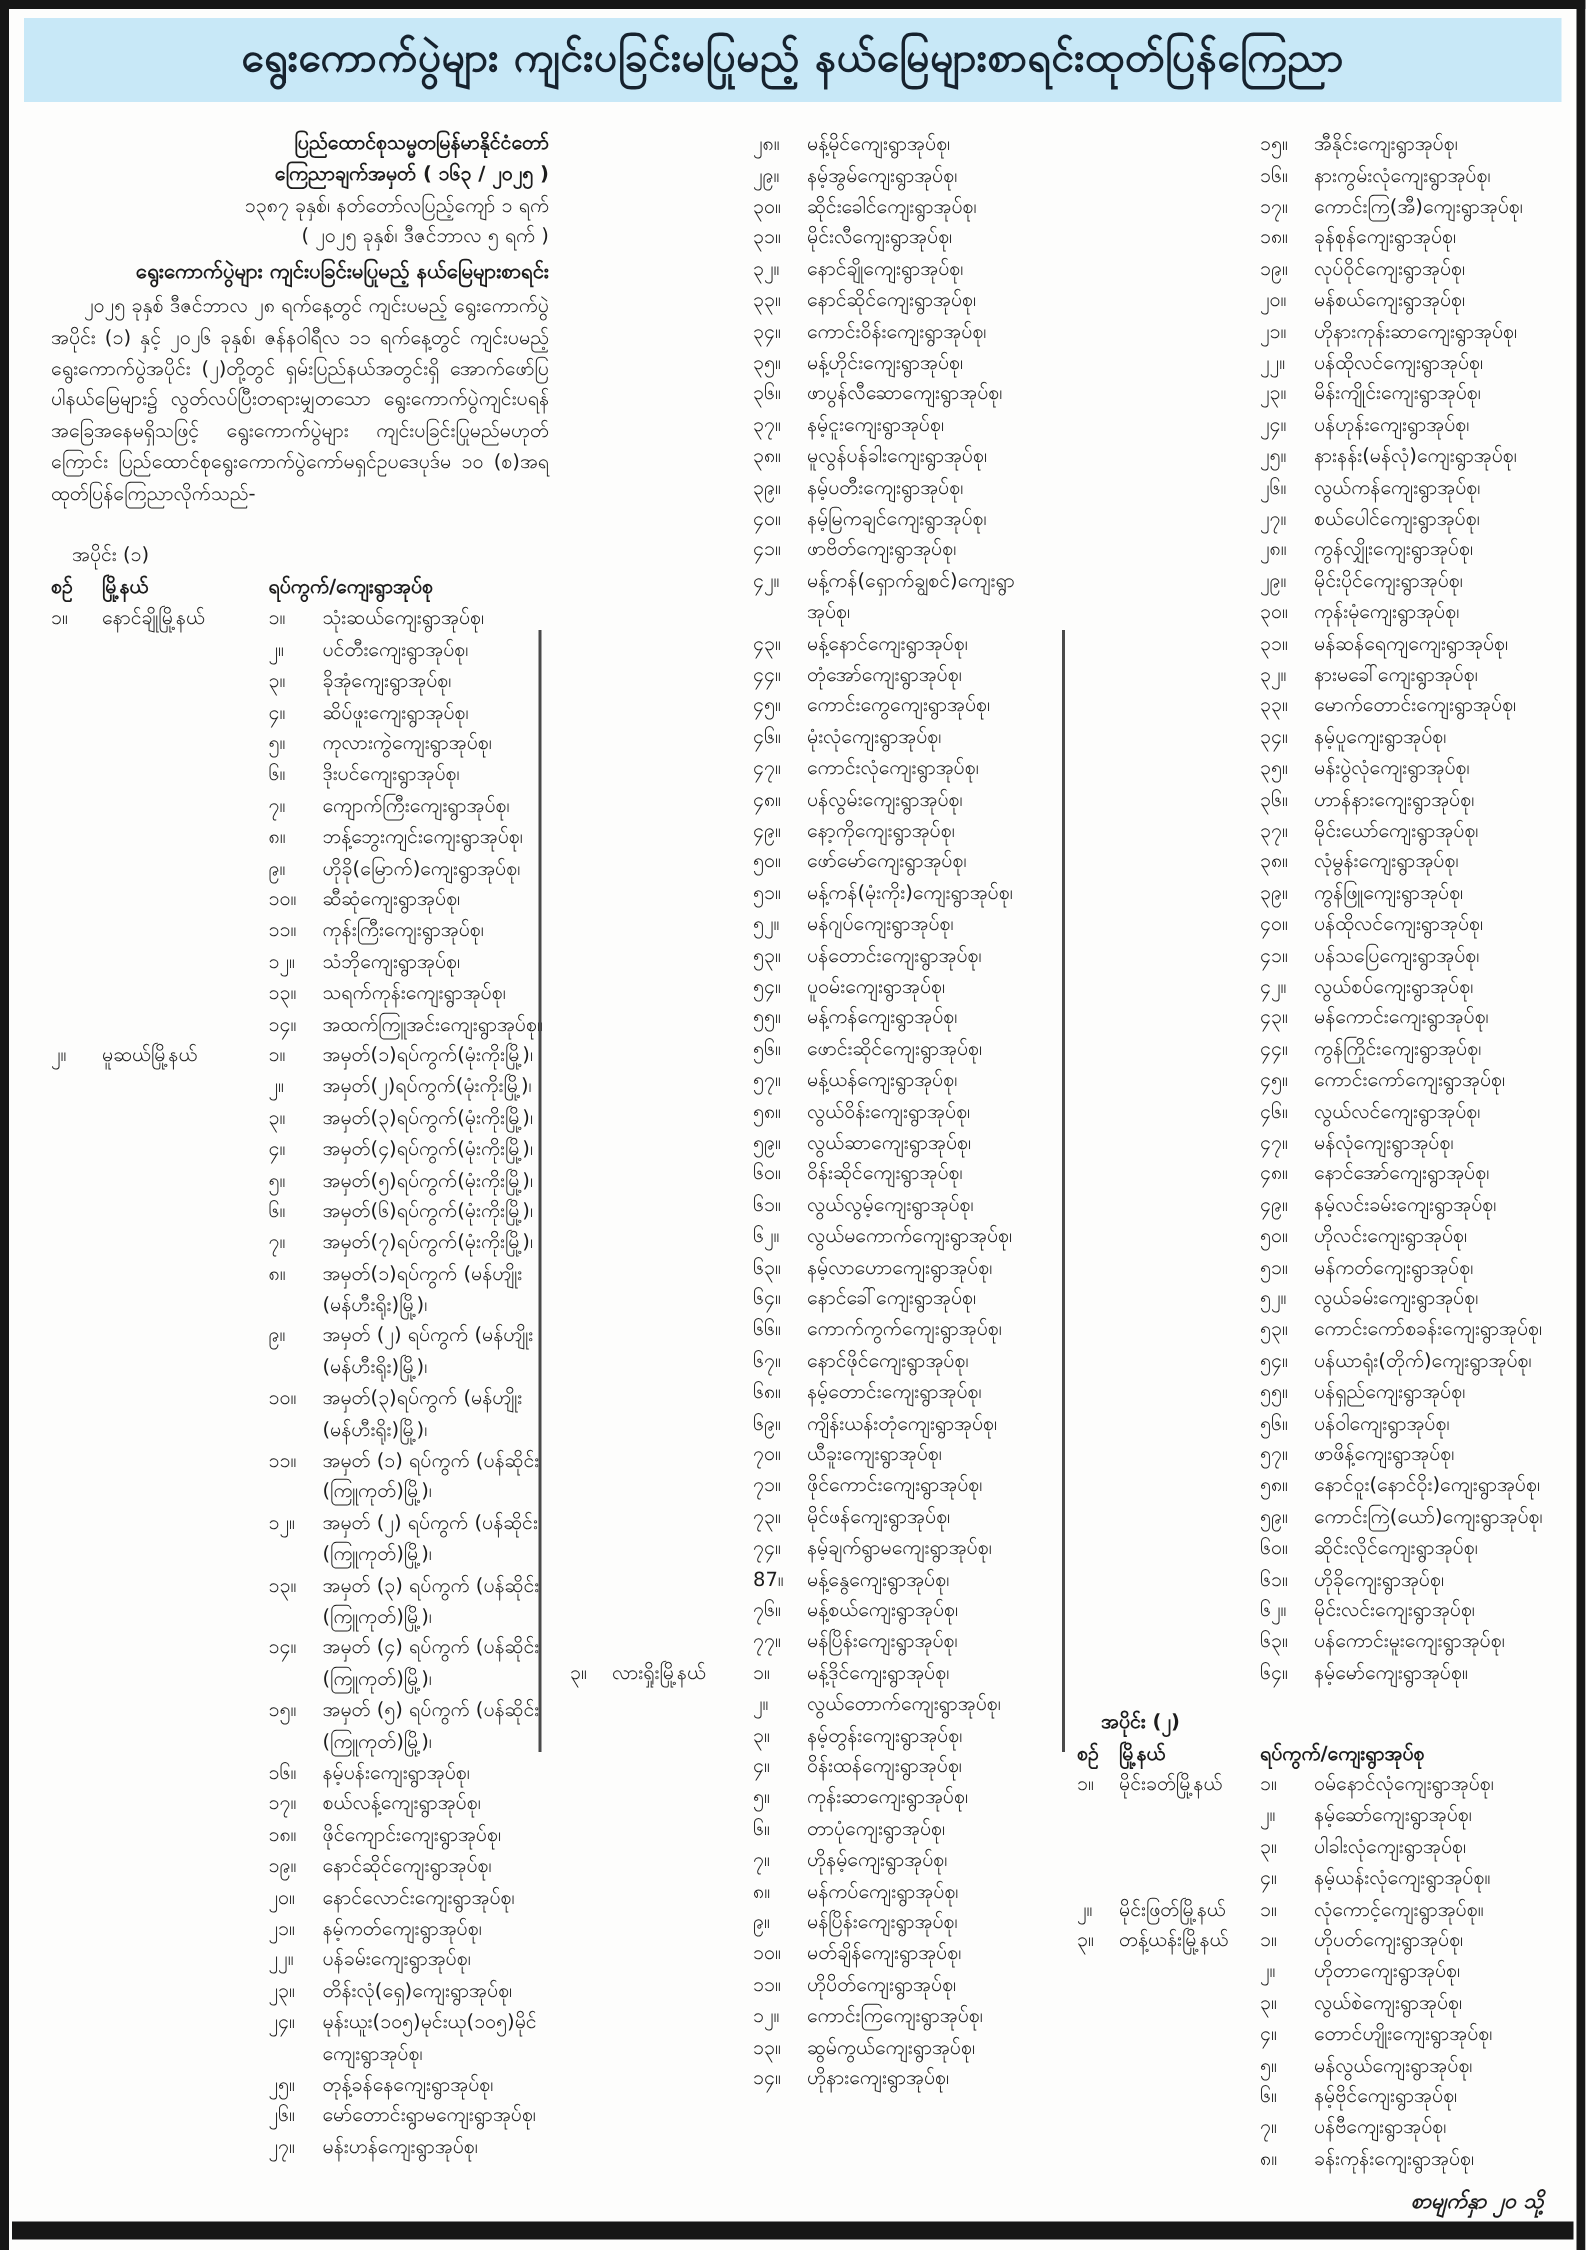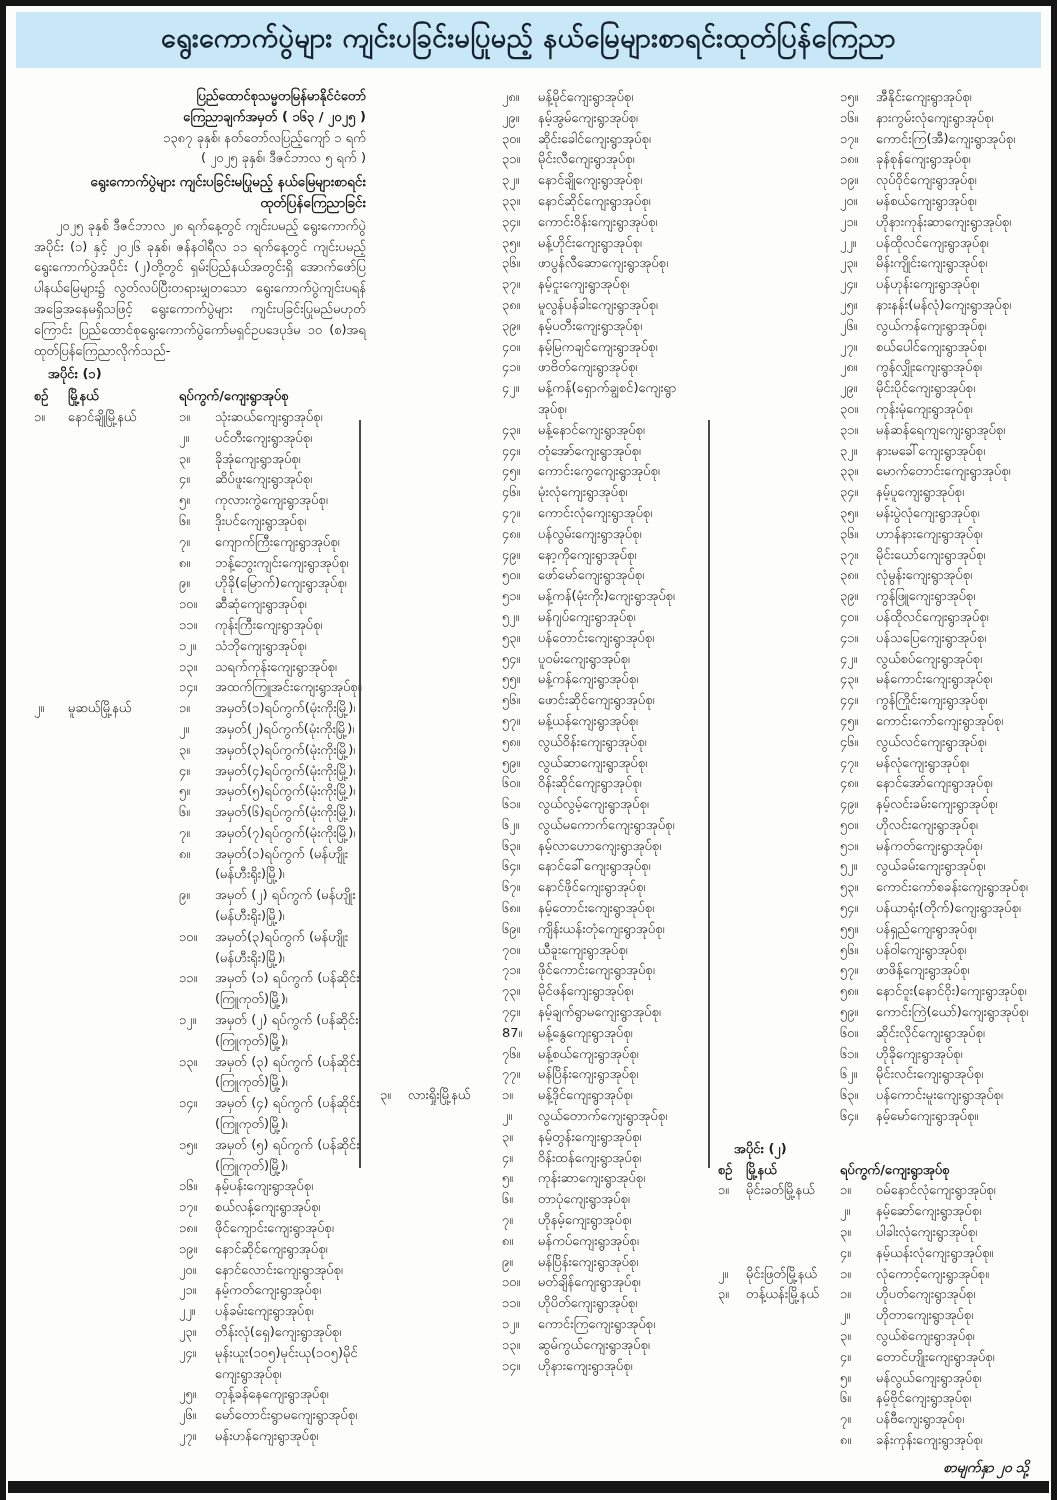--- a/index.html
+++ b/index.html
@@ -18,57 +18,56 @@
   }
   .col{position:absolute;top:80px;font-size:13px;line-height:20.8px;}
   .col1{left:28px;width:332px;}
   .col2{left:374px;width:322px;}
   .col3{left:712px;width:333px;}
   .ctr{text-align:right;}
   .b{font-weight:bold;}
   .intro-line{display:block;}
   .subject{font-weight:bold;font-size:13.5px;margin-top:2px;}
   .bodypara{text-align:justify;text-indent:22px;margin-top:3px;}
-  .part-label{font-weight:bold;padding-left:14px;margin-top:3px;}
+  .part-label{font-weight:normal;padding-left:14px;margin-top:20px;}
   .tbl{margin-top:1px;}
   .trow{display:flex;align-items:flex-start;}
   .trow .seq{flex:0 0 34px;}
   .trow .town{flex:0 0 111px;}
   .trow .num{flex:0 0 36px;}
   .trow .vname{flex:1;min-width:0;}
   .trow .wardhead{flex:1;}
   .narrow .trow .seq{flex:0 0 28px;}
   .narrow .trow .town{flex:0 0 94px;}
   .trow.header{font-weight:bold;}
   .trow.section{font-weight:bold;padding-left:16px;margin-top:12px;}
   .divider{position:absolute;width:1.5px;background:#4a4a4a;top:414px;height:748px;}
   .div1{left:353px;}
   .div2{left:702px;}
   .footer-note{
-    position:absolute;right:22px;top:1452px;font-style:italic;font-weight:bold;font-size:14px;font-family:Liberation Serif, serif;
+    position:absolute;right:22px;top:1452px;font-style:italic;font-weight:bold;font-size:14px;
   }
   .bottom-bar{position:absolute;left:2px;right:2px;bottom:7px;height:12px;background:#161616;}
 </style>
 </head>
 <body>
 
 <div class="page">
 
   <div class="banner">
     <div class="banner-title">ရွေးကောက်ပွဲများ ကျင်းပခြင်းမပြုမည့် နယ်မြေများစာရင်းထုတ်ပြန်ကြေညာ</div>
   </div>
 
   <div class="col col1">
     <span class="intro-line ctr b">ပြည်ထောင်စုသမ္မတမြန်မာနိုင်ငံတော်</span>
     <span class="intro-line ctr b">ကြေညာချက်အမှတ် ( ၁၆၃ / ၂၀၂၅ )</span>
     <span class="intro-line ctr">၁၃၈၇ ခုနှစ်၊ နတ်တော်လပြည့်ကျော် ၁ ရက်</span>
     <span class="intro-line ctr">( ၂၀၂၅ ခုနှစ်၊ ဒီဇင်ဘာလ ၅ ရက် )</span>
     <div class="subject ctr">
       <span class="intro-line">ရွေးကောက်ပွဲများ ကျင်းပခြင်းမပြုမည့် နယ်မြေများစာရင်း</span>
-      <span class="intro-line">ထုတ်ပြန်ကြေညာခြင်း</span>
     </div>
     <div class="bodypara">၂၀၂၅ ခုနှစ် ဒီဇင်ဘာလ ၂၈ ရက်နေ့တွင် ကျင်းပမည့် ရွေးကောက်ပွဲအပိုင်း (၁) နှင့် ၂၀၂၆ ခုနှစ်၊ ဇန်နဝါရီလ ၁၁ ရက်နေ့တွင် ကျင်းပမည့် ရွေးကောက်ပွဲအပိုင်း (၂)တို့တွင် ရှမ်းပြည်နယ်အတွင်းရှိ အောက်ဖော်ပြပါနယ်မြေများ၌ လွတ်လပ်ပြီးတရားမျှတသော ရွေးကောက်ပွဲကျင်းပရန် အခြေအနေမရှိသဖြင့် ရွေးကောက်ပွဲများ ကျင်းပခြင်းပြုမည်မဟုတ်ကြောင်း ပြည်ထောင်စုရွေးကောက်ပွဲကော်မရှင်ဥပဒေပုဒ်မ ၁၀ (စ)အရ ထုတ်ပြန်ကြေညာလိုက်သည်-</div>
     <div class="part-label">အပိုင်း (၁)</div>
     <div class="tbl">
         <div class="trow header">
           <span class="seq">စဉ်</span>
           <span class="town">မြို့နယ်</span>
           <span class="wardhead">ရပ်ကွက်/ကျေးရွာအုပ်စု</span>
         </div>
         <div class="trow row">
@@ -536,20 +535,26 @@
           <span class="seq"></span>
           <span class="town"></span>
           <span class="num">၆၃။</span>
           <span class="vname">နမ့်လာဟောကျေးရွာအုပ်စု၊</span>
         </div>
         <div class="trow row">
           <span class="seq"></span>
           <span class="town"></span>
           <span class="num">၆၄။</span>
           <span class="vname">နောင်ခေါ်ကျေးရွာအုပ်စု၊</span>
+        </div>
+        <div class="trow row">
+          <span class="seq"></span>
+          <span class="town"></span>
+          <span class="num">၆၆။</span>
+          <span class="vname">ကောက်ကွက်ကျေးရွာအုပ်စု၊</span>
         </div>
         <div class="trow row">
           <span class="seq"></span>
           <span class="town"></span>
           <span class="num">၆၇။</span>
           <span class="vname">နောင်ဖိုင်ကျေးရွာအုပ်စု၊</span>
         </div>
         <div class="trow row">
           <span class="seq"></span>
           <span class="town"></span>

